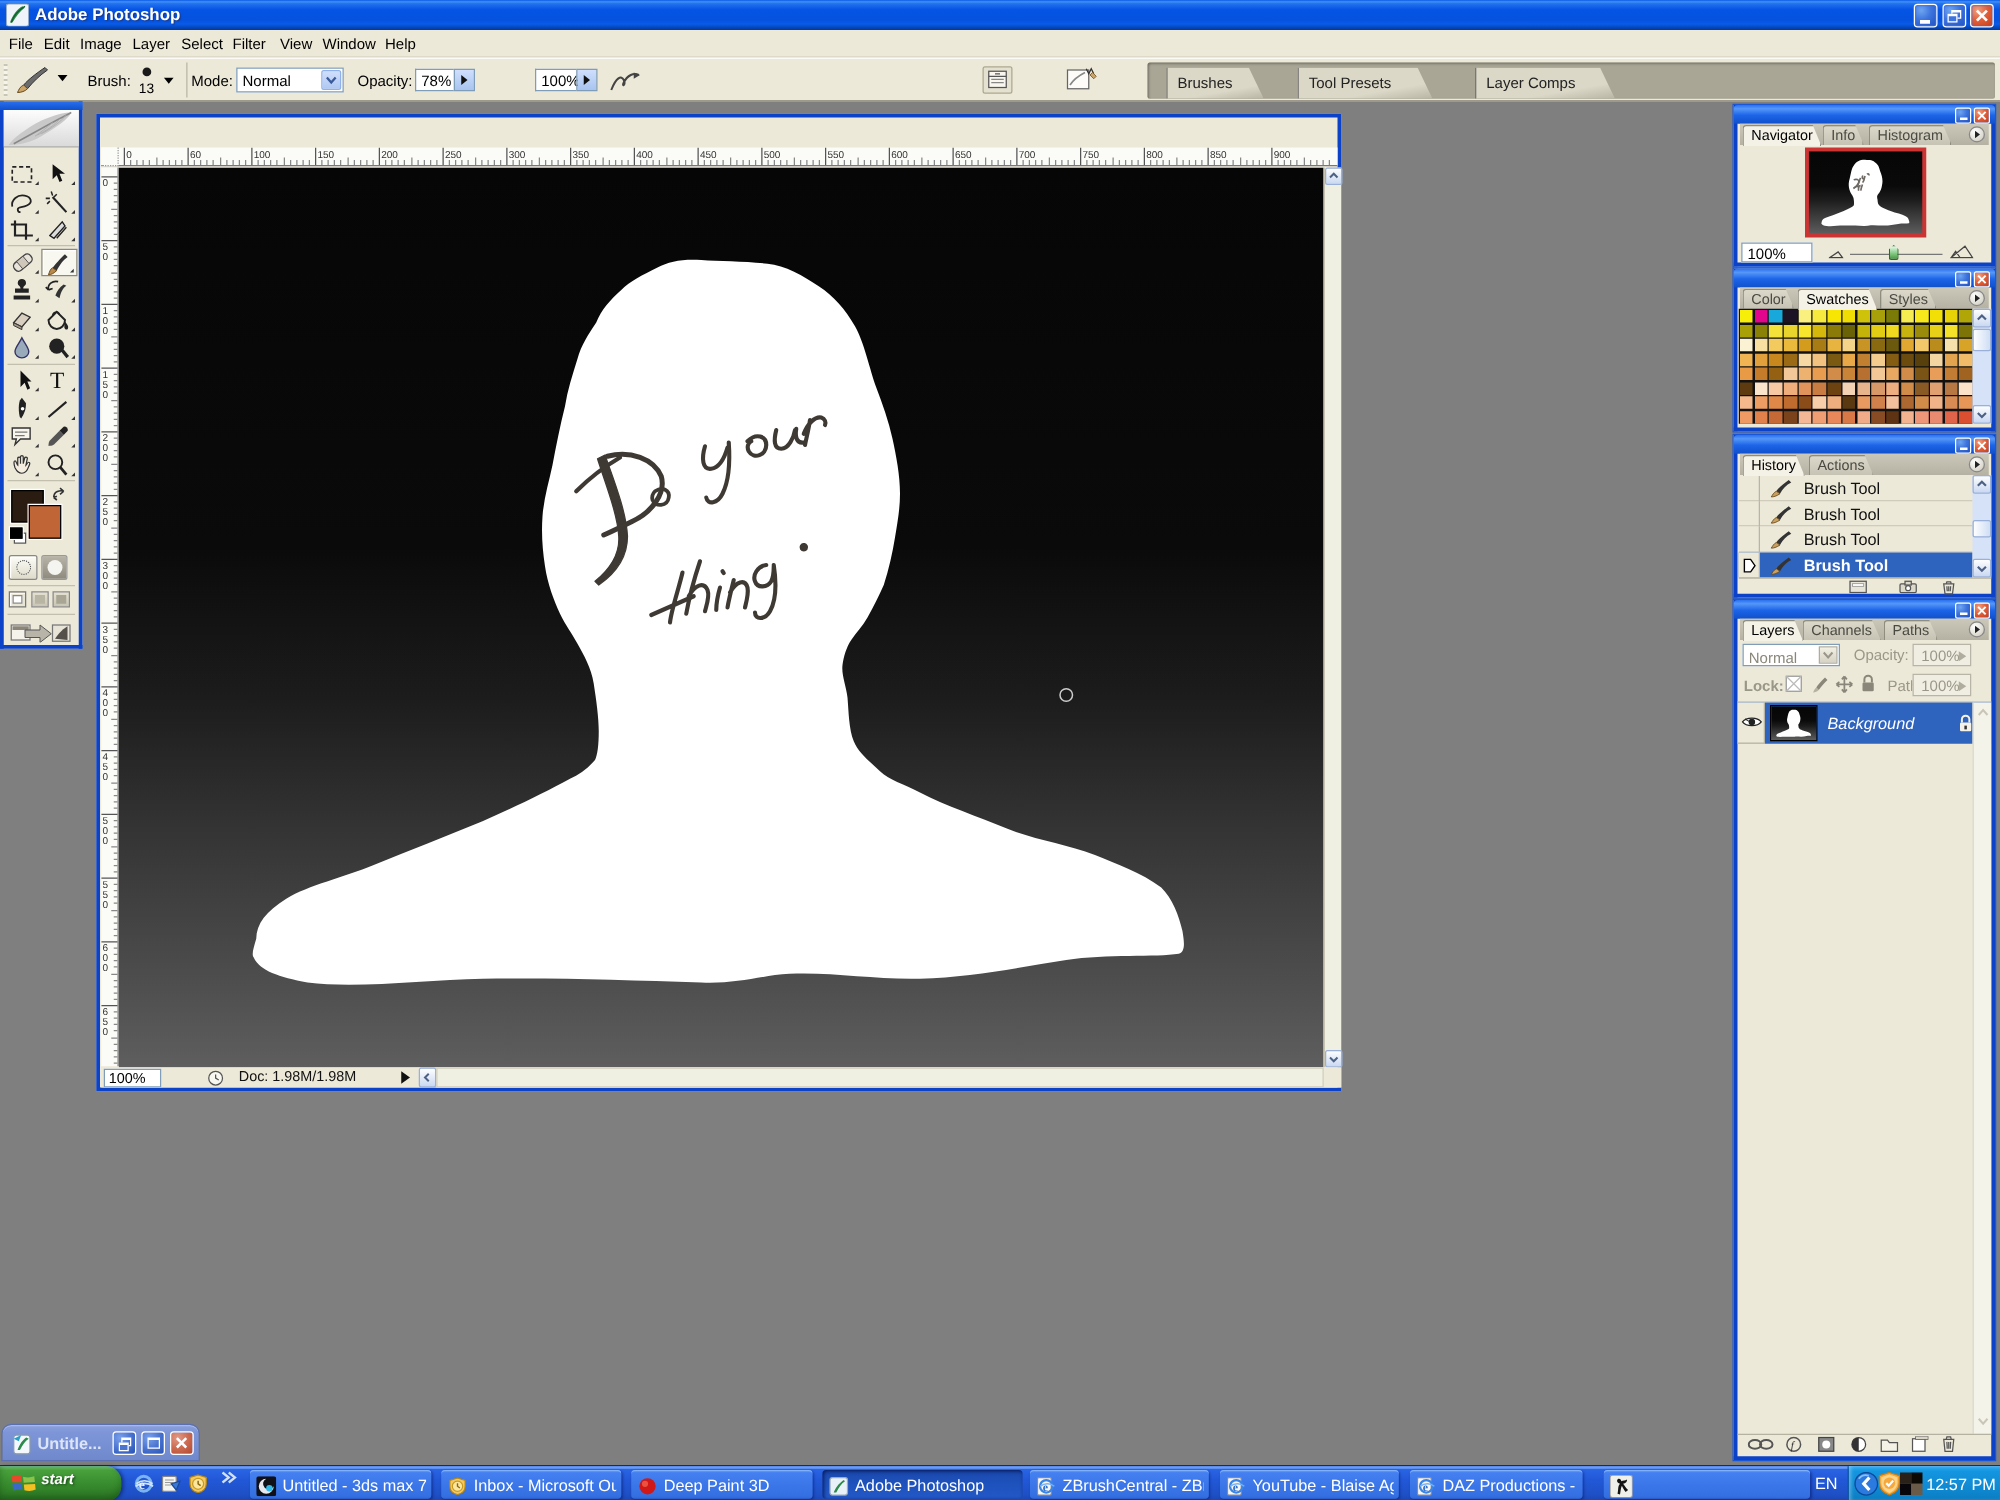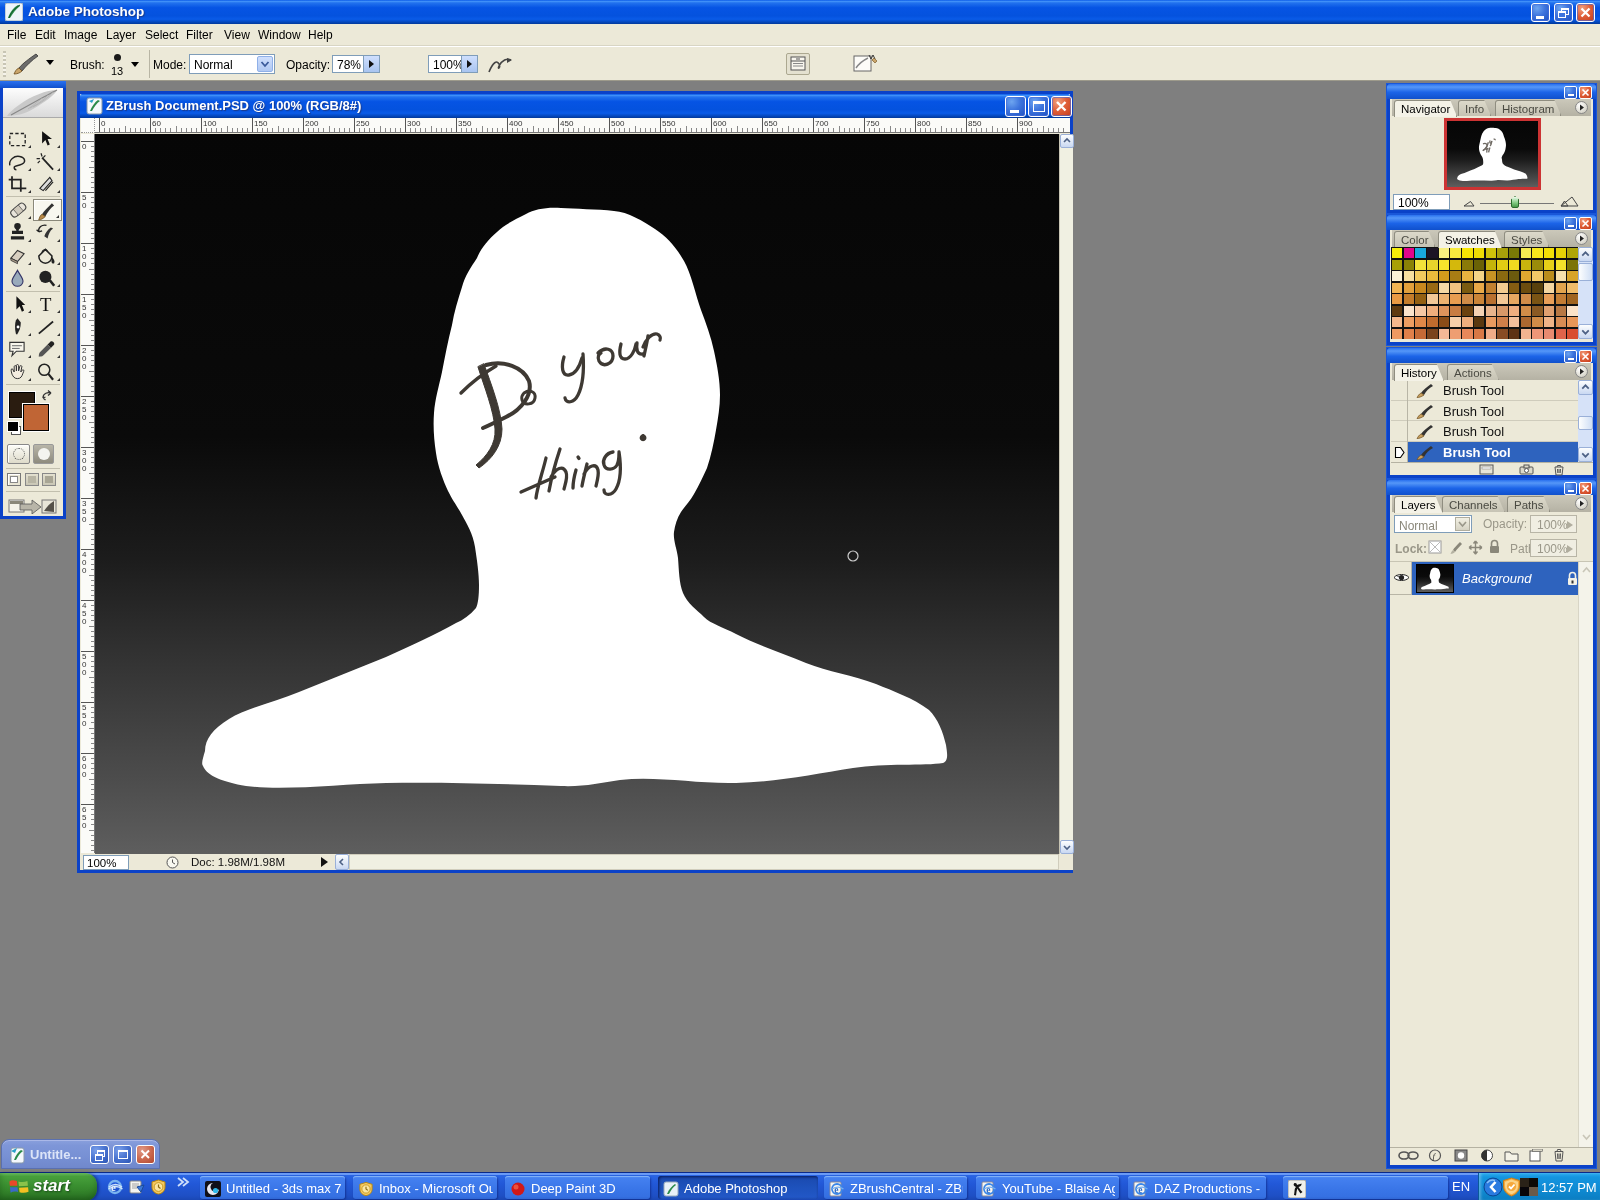--- a/index.html
+++ b/index.html
@@ -117,20 +117,31 @@
     </div>
   <div class="abs" style="left:852px;top:5px;width:26px;height:24px;">
       <svg width="26" height="24" viewBox="0 0 26 24">
         <rect x="2" y="4" width="17" height="15" fill="#fdfcf8" stroke="#666"></rect>
         <path d="M4 16 C8 10 12 8 16 6" stroke="#888" stroke-width="1.4" fill="none"></path>
         <path d="M17 3 L19 7 L21 3 L23 7" stroke="#333" stroke-width="1" fill="none"></path>
         <path d="M20 8 l2 -2 l3 3 l-2 2 z" fill="#caa56a" stroke="#6b4a1a" stroke-width="0.6"></path>
       </svg>
     </div>
 
+  <div class="abs" style="left:918px;top:3px;width:678px;height:29px;background:#a9a695;box-shadow:inset 1px 1px 2px rgba(0,0,0,.35);border-radius:2px;">
+    <div class="abs" style="left:15px;top:4px;width:78px;height:25px;background:linear-gradient(170deg,#dbd8c8 70%,#b8b5a4 100%);clip-path:polygon(0 0,calc(100% - 12px) 0,100% 100%,0 100%);border-left:1px solid #777;">
+        <span style="position:absolute;left:8px;top:5px;font-size:12px;color:#222;">Brushes</span>
+      </div>
+    <div class="abs" style="left:120px;top:4px;width:108px;height:25px;background:linear-gradient(170deg,#dbd8c8 70%,#b8b5a4 100%);clip-path:polygon(0 0,calc(100% - 12px) 0,100% 100%,0 100%);border-left:1px solid #777;">
+        <span style="position:absolute;left:8px;top:5px;font-size:12px;color:#222;">Tool Presets</span>
+      </div>
+    <div class="abs" style="left:262px;top:4px;width:112px;height:25px;background:linear-gradient(170deg,#dbd8c8 70%,#b8b5a4 100%);clip-path:polygon(0 0,calc(100% - 12px) 0,100% 100%,0 100%);border-left:1px solid #777;">
+        <span style="position:absolute;left:8px;top:5px;font-size:12px;color:#222;">Layer Comps</span>
+      </div>
+  </div>
 </div>
 
 <div class="abs" style="left:0;top:81px;width:66px;height:438px;background:#ece9d8;border:3px solid #0b42c8;border-top:none;">
   <div class="abs" style="left:-3px;top:0;width:66px;height:7px;background:linear-gradient(180deg,#2a71ef,#1050cc);"></div>
 
   <div class="abs" style="left:0;top:7px;width:60px;height:30px;background:linear-gradient(180deg,#fdfdfd,#dadada);border-bottom:1px solid #aaa;">
     <svg width="60" height="30" viewBox="0 0 60 30">
         <path d="M54 2 C44 2 28 8 16 17 C10 21 6 25 4 28 C12 28 22 26 30 21 C42 14 52 7 54 2 Z" fill="#c9c9c9"></path>
         <path d="M54 2 C44 7 30 15 8 27" stroke="#888" stroke-width="1.2" fill="none"></path>
         <path d="M50 4 C46 9 38 15 30 19 M45 7 C41 12 33 17 27 20 M39 10 C35 14 29 18 25 21" stroke="#adadad" stroke-width="0.7" fill="none"></path>
@@ -320,39 +331,20 @@
       <rect x="1" y="4" width="15" height="12" fill="#f5f3ea" stroke="#777"></rect>
       <rect x="2" y="5" width="13" height="3" fill="#8a877a"></rect>
       <path d="M12 8 L24 8 L24 4 L33 11 L24 18 L24 14 L12 14 Z" fill="#b8b5a8" stroke="#555" stroke-width="0.8"></path>
       <rect x="34" y="4" width="14" height="13" fill="#e8e5d8" stroke="#777"></rect>
       <path d="M36 15 C40 9 43 7 46 5 L46 16 Z" fill="#55514a"></path>
     </svg>
 </div>
 
 <div class="abs" style="left:77px;top:91px;width:996px;height:782px;border:3px solid #0b42c8;background:#ece9d8;">
 
-  <div class="abs xptitle" style="left:0;top:0;width:990px;height:24px;border-radius:2px 2px 0 0;">
-    <svg class="abs" style="left:6px;top:3px;" width="18" height="18" viewBox="0 0 18 18">
-        <rect x="1" y="1" width="15" height="16" rx="2" fill="#f4f8fc" stroke="#89a"></rect>
-        <path d="M12 3 C9 5 6 9 4 14 L6 14 C8 10 11 6 14 4 Z" fill="#2a8a4a"></path>
-        <path d="M3 4 L8 2 L6 6 Z" fill="#28a0c8"></path>
-      </svg>
-    <span class="abs" style="left:26px;top:4px;font-size:13px;font-weight:bold;color:#fff;text-shadow:1px 1px 1px #1a3a8a;">ZBrush Document.PSD @ 100% (RGB/8#)</span>
-    <div class="abs xpbtn" style="left:925px;top:1.5px;width:21px;height:21px;">
-        <div class="abs" style="left:4px;top:13px;width:9px;height:3px;background:#fff;"></div>
-      </div>
-    <div class="abs xpbtn" style="left:948px;top:1.5px;width:21px;height:21px;">
-        <div class="abs" style="left:4px;top:4px;width:12px;height:11px;border:1px solid #fff;border-top:3px solid #fff;"></div>
-      </div>
-    <div class="abs xpbtn xpbtn-close" style="left:971px;top:1.5px;width:21px;height:21px;">
-        <svg width="19" height="19" viewBox="0 0 19 19">
-          <path d="M5 5 L13.5 13.5 M13.5 5 L5 13.5" stroke="#fff" stroke-width="2.4"></path>
-        </svg>
-      </div>
-  </div>
 
   <div id="hruler" class="abs" style="left:1px;top:24px;width:989px;height:15px;background:#fbfbf8;border-bottom:1px solid #777;overflow:hidden;">
       <div class="abs" style="left:18.0px;top:0;width:1px;height:14px;background:#555;"></div>
       <span class="abs" style="left:20.0px;top:1px;font-size:8px;color:#333;">0</span>
       <div class="abs" style="left:23.1px;top:10px;width:1px;height:4px;background:#888;"></div>
       <div class="abs" style="left:28.2px;top:10px;width:1px;height:4px;background:#888;"></div>
       <div class="abs" style="left:33.3px;top:10px;width:1px;height:4px;background:#888;"></div>
       <div class="abs" style="left:38.4px;top:10px;width:1px;height:4px;background:#888;"></div>
       <div class="abs" style="left:43.5px;top:8px;width:1px;height:6px;background:#888;"></div>
       <div class="abs" style="left:48.6px;top:10px;width:1px;height:4px;background:#888;"></div>
@@ -1308,21 +1300,21 @@
 
   <div class="abs" style="left:0;top:0;width:97px;height:28px;border-radius:0 12px 12px 0;background:linear-gradient(180deg,#6cbf60 0%,#48a03c 12%,#3a8f30 45%,#2f7c27 80%,#286e22 100%);box-shadow:inset 0 -3px 6px rgba(0,40,0,.3), 2px 0 3px rgba(0,0,30,.4);">
     <svg class="abs" style="left:8px;top:3px;" width="22" height="22" viewBox="0 0 22 22">
       <g transform="rotate(-6 11 11)">
         <path d="M2 4.5 C4 3.2 6.5 3.4 9.5 4.8 L9.5 9.6 L2 8.8 Z" fill="#e8482a"></path>
         <path d="M11 5.4 C14 6.6 17 6.8 20 6 L20 10.6 L11 10.2 Z" fill="#8ac24a"></path>
         <path d="M2 10.3 L9.5 11.1 L9.5 15.9 C6.5 14.8 4 14.9 2 15.9 Z" fill="#3a6ac8"></path>
         <path d="M11 11.7 L20 12.1 L20 16.6 C17 17.6 14 17.4 11 16.2 Z" fill="#f4c022"></path>
       </g>
     </svg>
-    <span class="abs" style="left:33px;top:3px;font-size:17px;font-weight:bold;font-style:italic;color:#fff;text-shadow:1px 1px 2px #1a4a1a;">start</span>
+    <span class="abs" style="left:33px;top:3px;font-size:12px;font-weight:bold;font-style:italic;color:#fff;text-shadow:1px 1px 2px #1a4a1a;">start</span>
   </div>
 
   <svg class="abs" style="left:107px;top:6px;" width="16" height="16" viewBox="0 0 16 16">
       <circle cx="8" cy="8" r="6" fill="none" stroke="#7ab4f0" stroke-width="2.4"></circle>
       <path d="M2 8 C6 5 11 5 15 8 M1.5 10 C6 7 11.5 7 15.5 10" stroke="#cfe4fa" stroke-width="1.4" fill="none"></path>
       <text x="4" y="12" font-size="11" font-weight="bold" fill="#e8f2fc" font-family="Liberation Serif,serif">e</text>
     </svg>
   <svg class="abs" style="left:129px;top:6px;" width="16" height="16" viewBox="0 0 16 16">
       <rect x="1" y="2" width="11" height="12" rx="1" fill="#f4f4f0" stroke="#888"></rect>
       <path d="M3 5 L10 5 M3 7 L10 7 M3 9 L8 9" stroke="#999" stroke-width=".9"></path>

